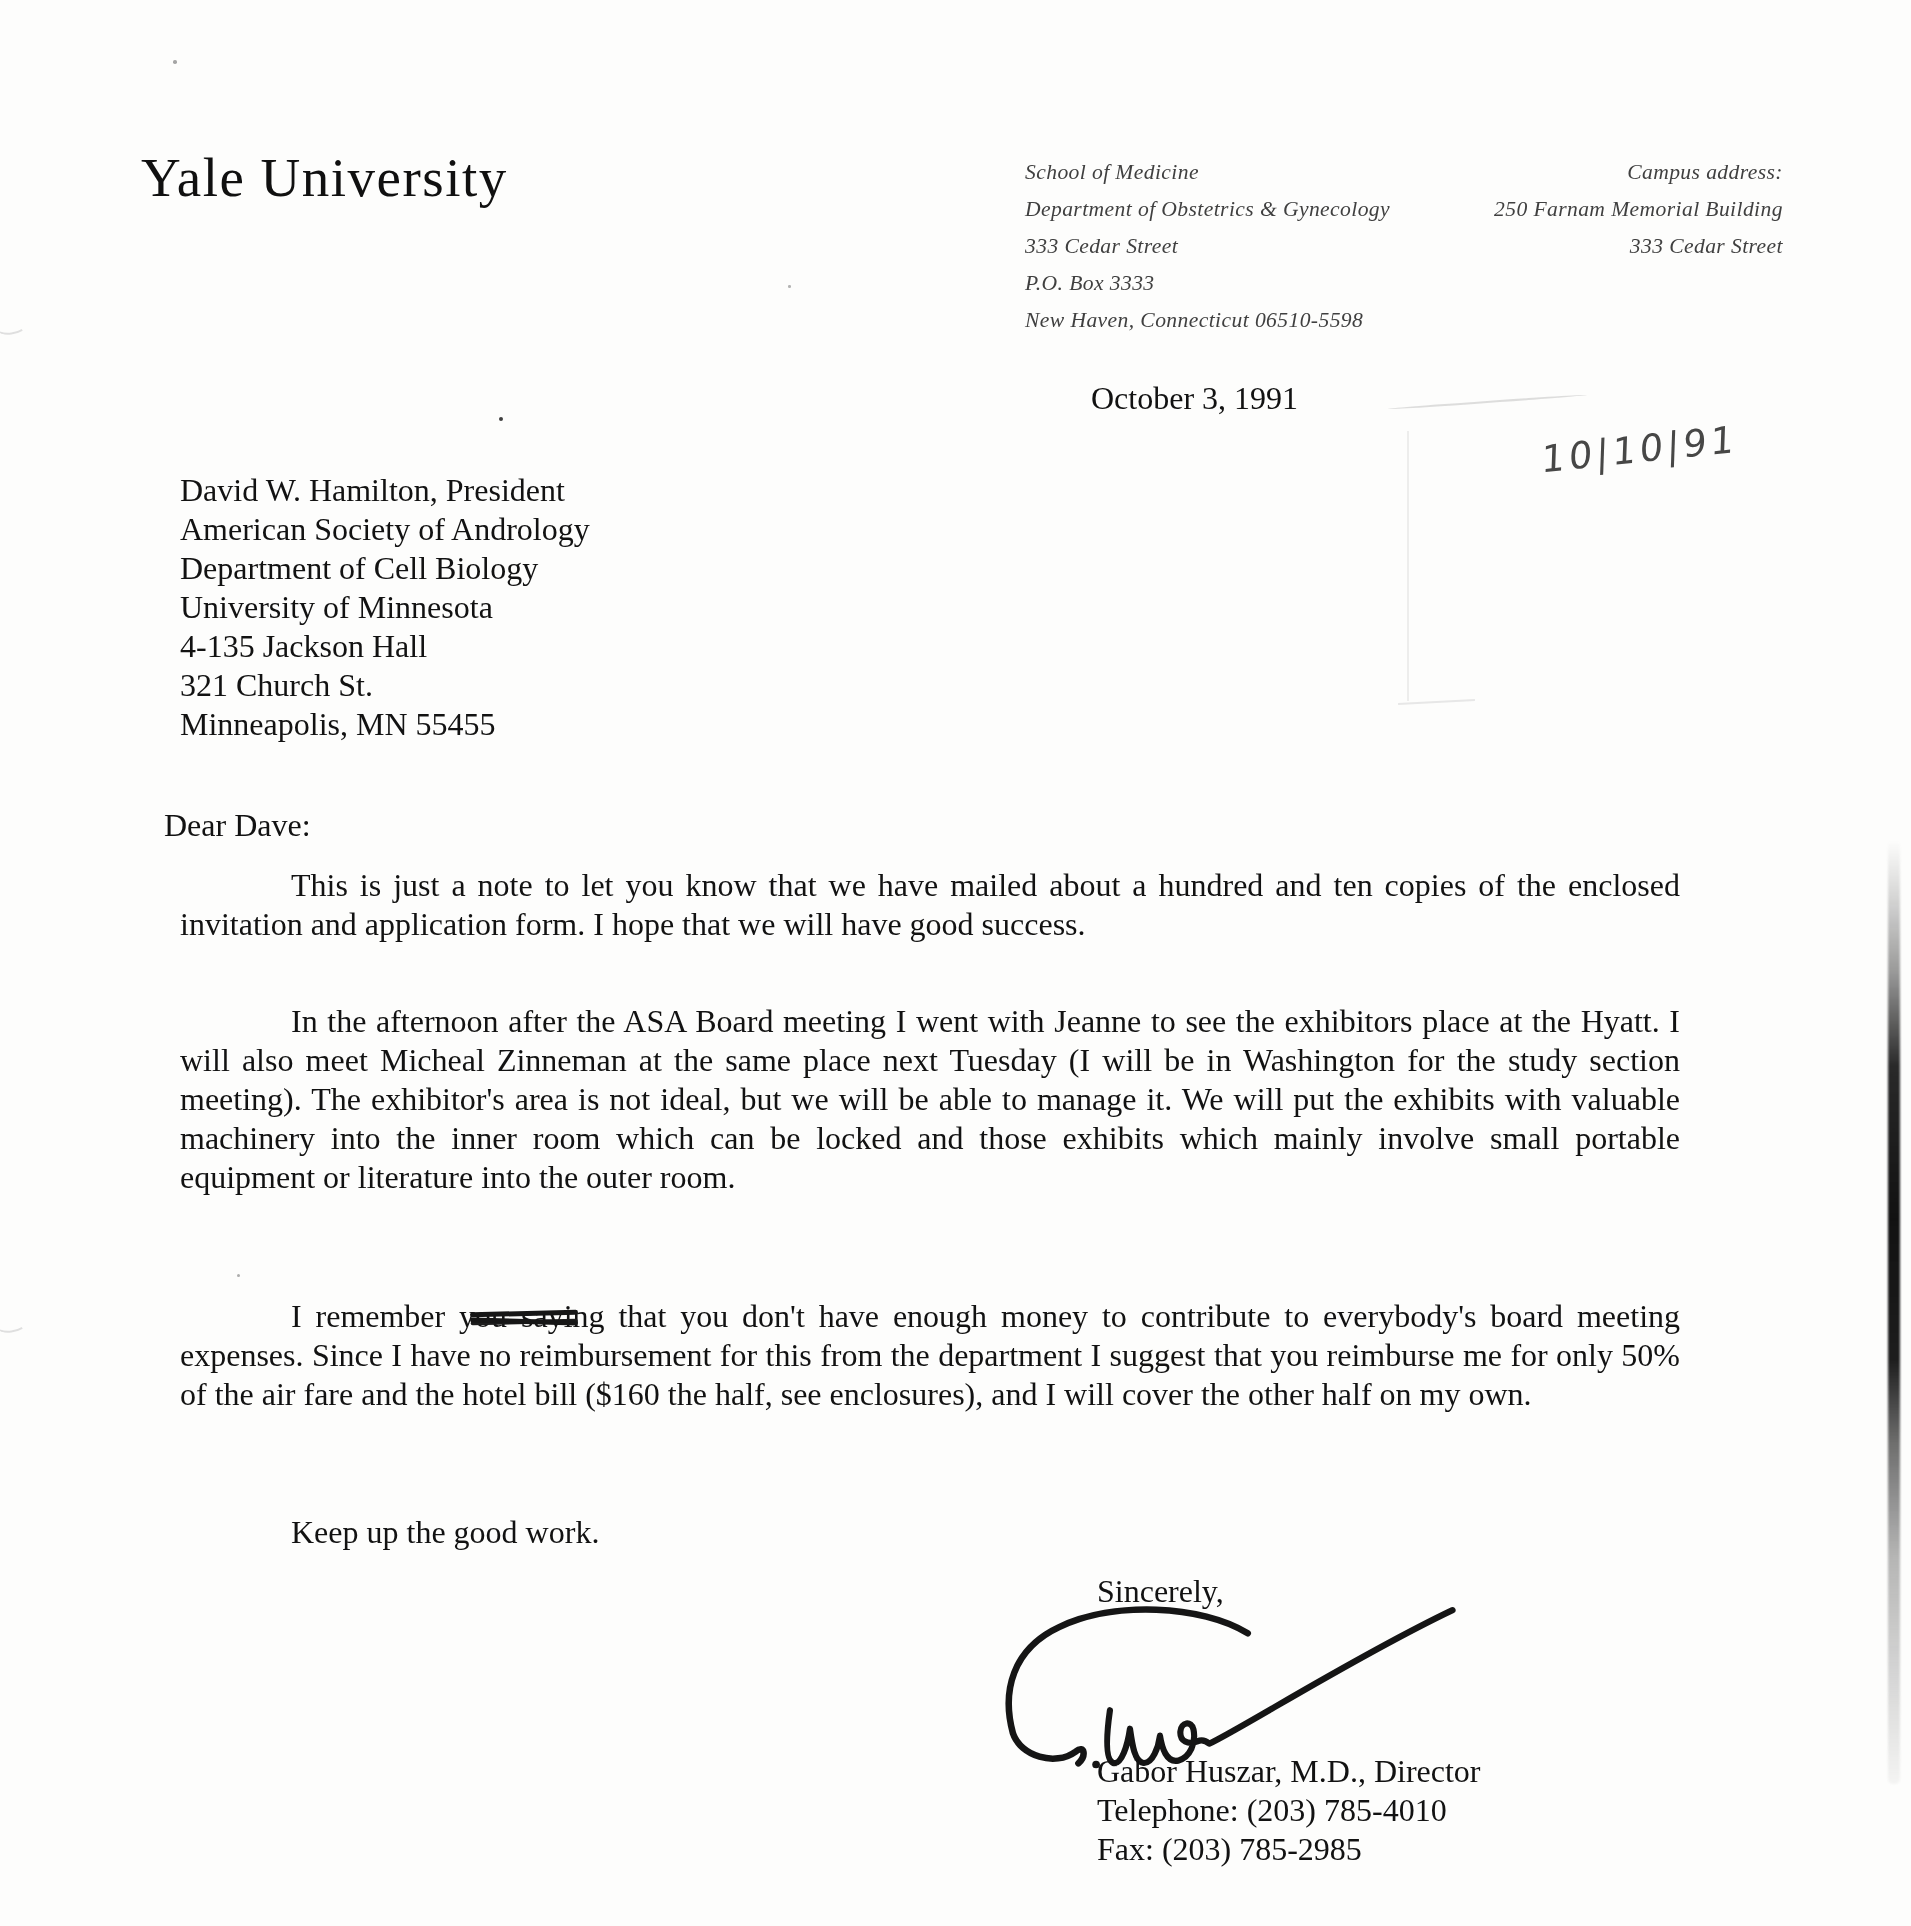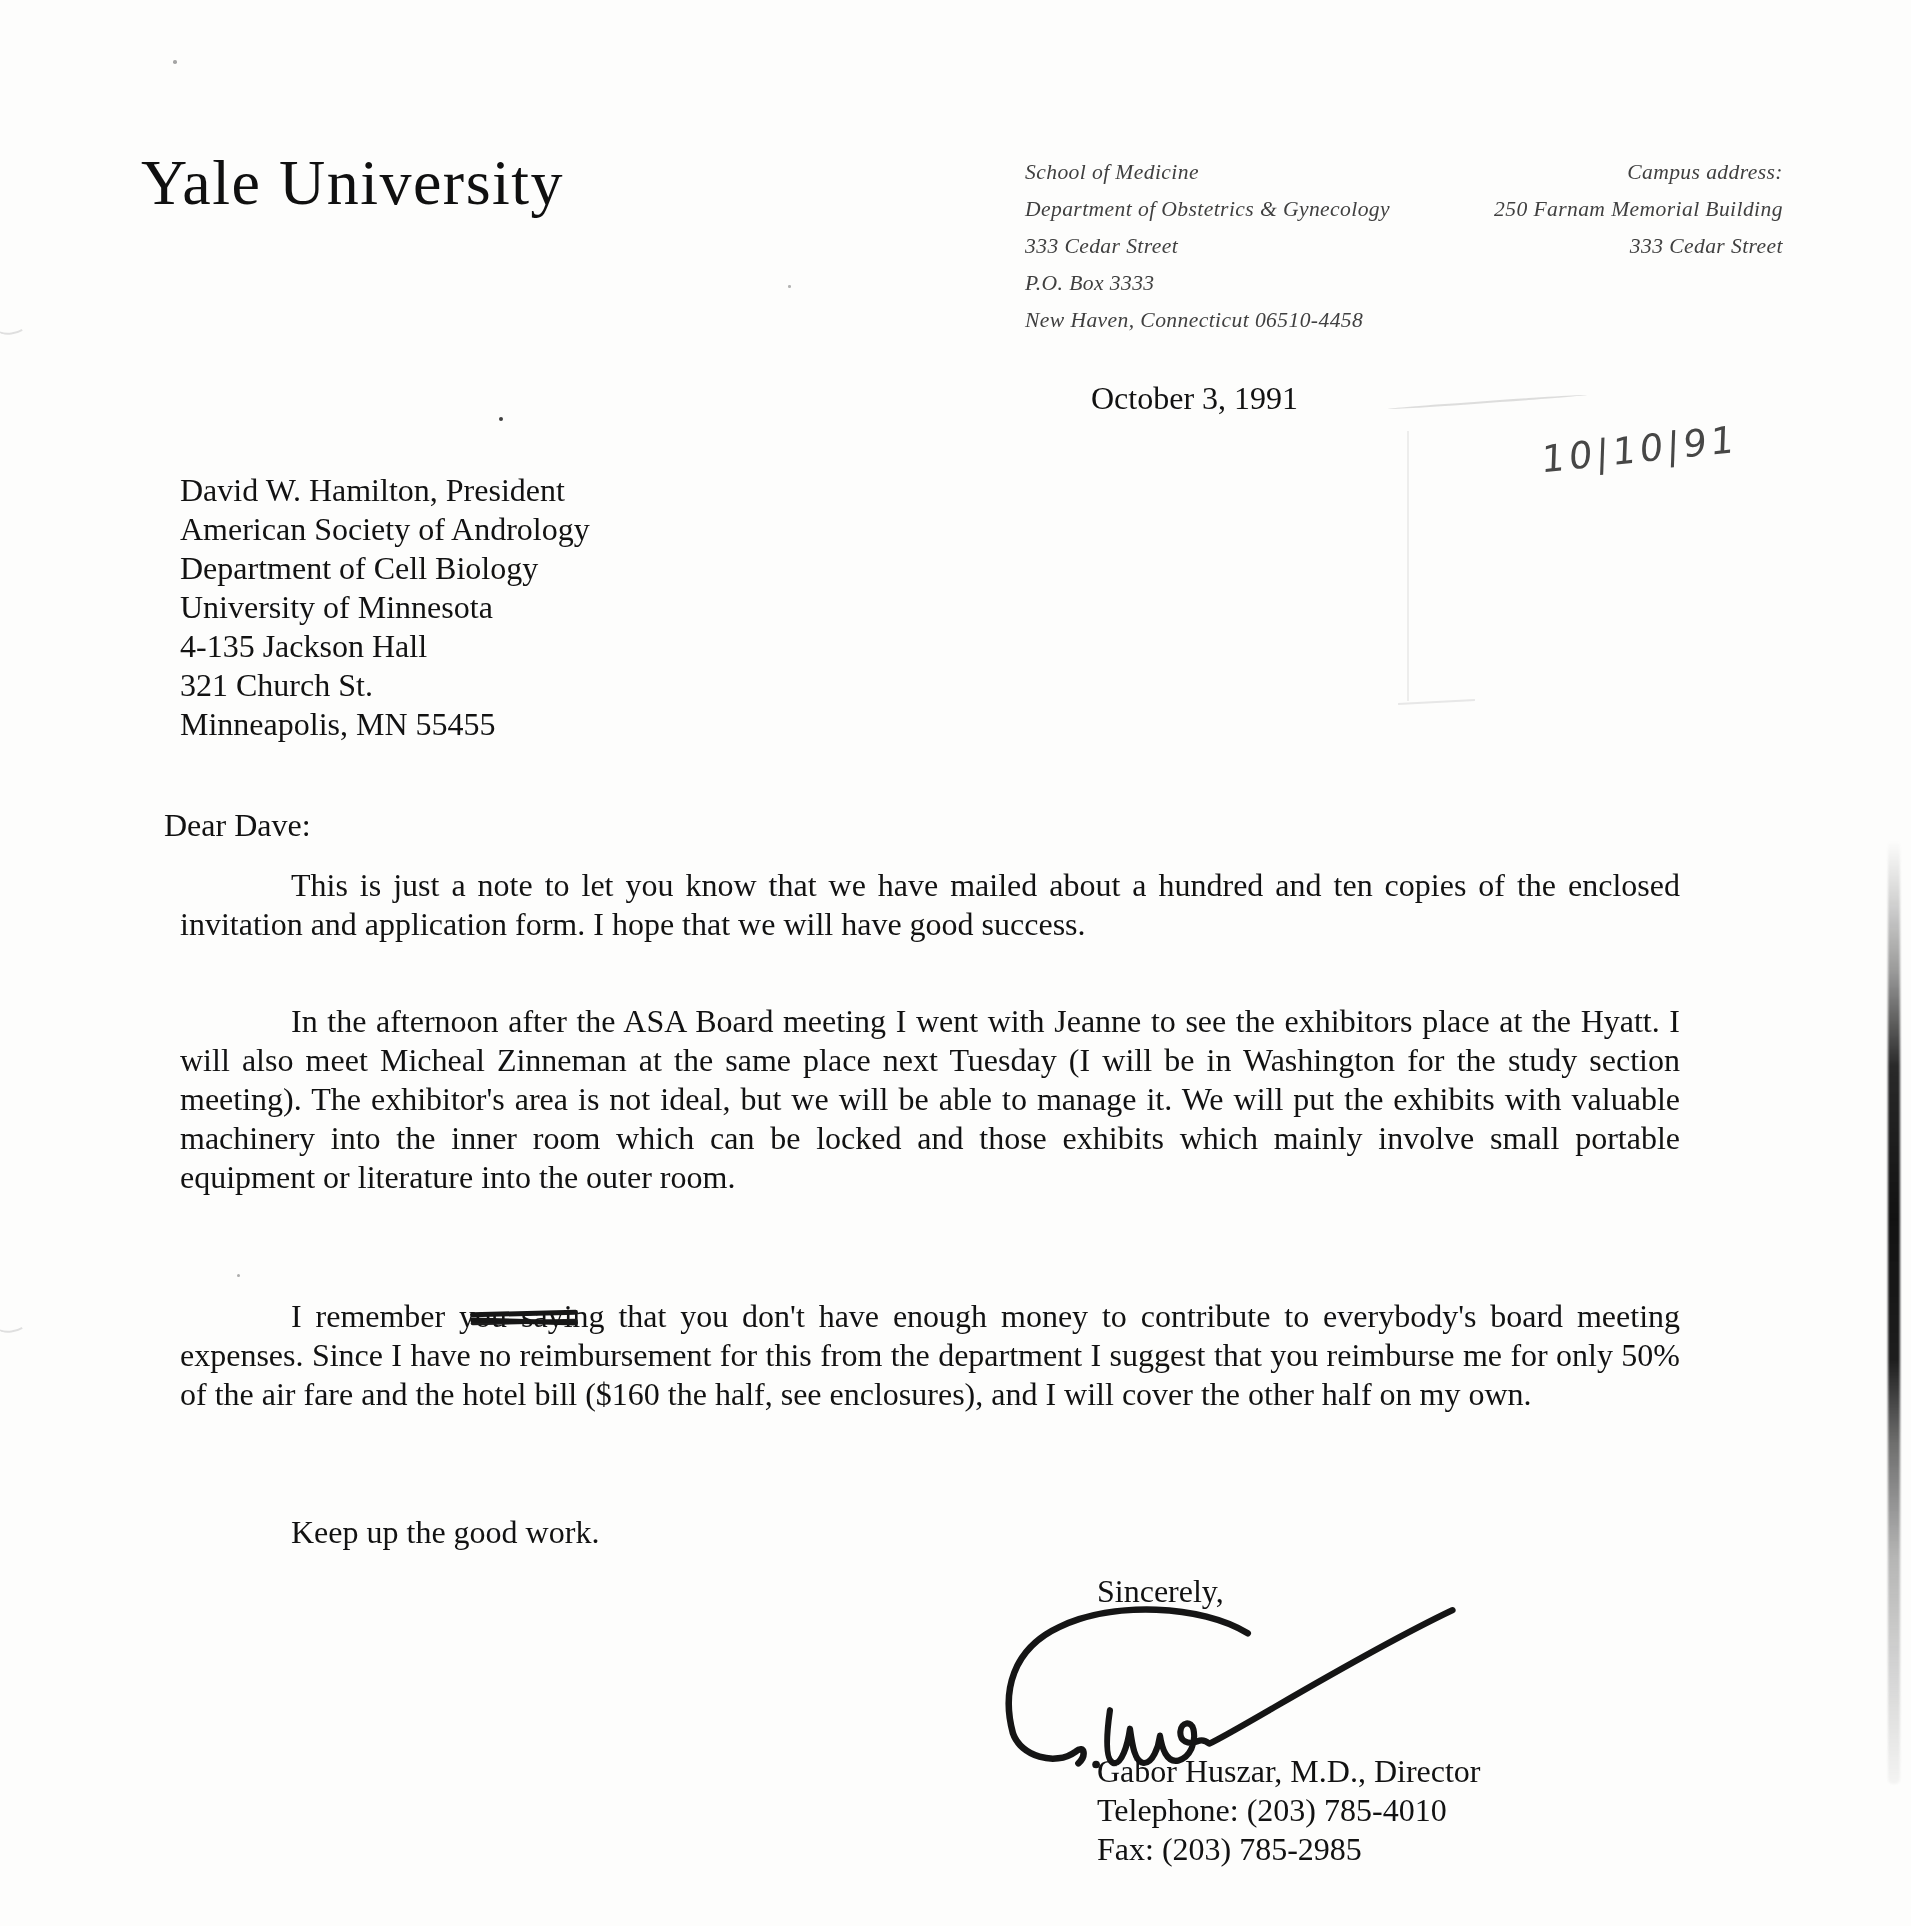--- a/index.html
+++ b/index.html
@@ -6,21 +6,21 @@
   .page{
     position:relative;
     width:1911px;height:2704px;
     background:#fdfdfc;
     overflow:hidden;
     font-family:"Liberation Serif", serif;
     color:#141414;
   }
   .abs{position:absolute;}
   
-  .yale{font-size:64px;letter-spacing:1.5px;color:#101010;}
+  .yale{font-size:55px;letter-spacing:1.5px;color:#101010;}
   .lh-block{font-style:italic;font-size:21.6px;line-height:37px;color:#404040;letter-spacing:0.4px;}
   
   .t{font-size:32px;line-height:39px;color:#121212;}
   .para{width:1500px;text-align:justify;text-indent:111px;margin:0;}
   .lines p{margin:0;}
   
   .strike{position:relative;white-space:nowrap;}
   .strike::before,.strike::after{content:"";position:absolute;left:-5.4px;right:-5.4px;height:5px;background:#161616;border-radius:3.1px;}
   .strike::before{top:36%;transform:rotate(-1.4deg);box-shadow:0 8.5px 0 -0.4px #1d1d1d;}
   .strike::after{top:58%;transform:rotate(1.6deg);}
@@ -53,21 +53,21 @@
 
 <div class="page">
 
   <div class="abs yale" style="left:141px;top:146px;">Yale University</div>
 
   <div class="abs lh-block lines" style="left:1025px;top:154px;">
     <p>School of Medicine</p>
     <p>Department of Obstetrics &amp; Gynecology</p>
     <p>333 Cedar Street</p>
     <p>P.O. Box 3333</p>
-    <p>New Haven, Connecticut 06510-4458</p>
+    <p>New Haven, Connecticut 06510-5598</p>
   </div>
 
   <div class="abs lh-block lines" style="left:1494px;top:154px;text-align:right;">
     <p>Campus address:</p>
     <p>250 Farnam Memorial Building</p>
     <p>333 Cedar Street</p>
   </div>
 
   <div class="abs t" style="left:1091px;top:379px;">October 3, 1991</div>
 

